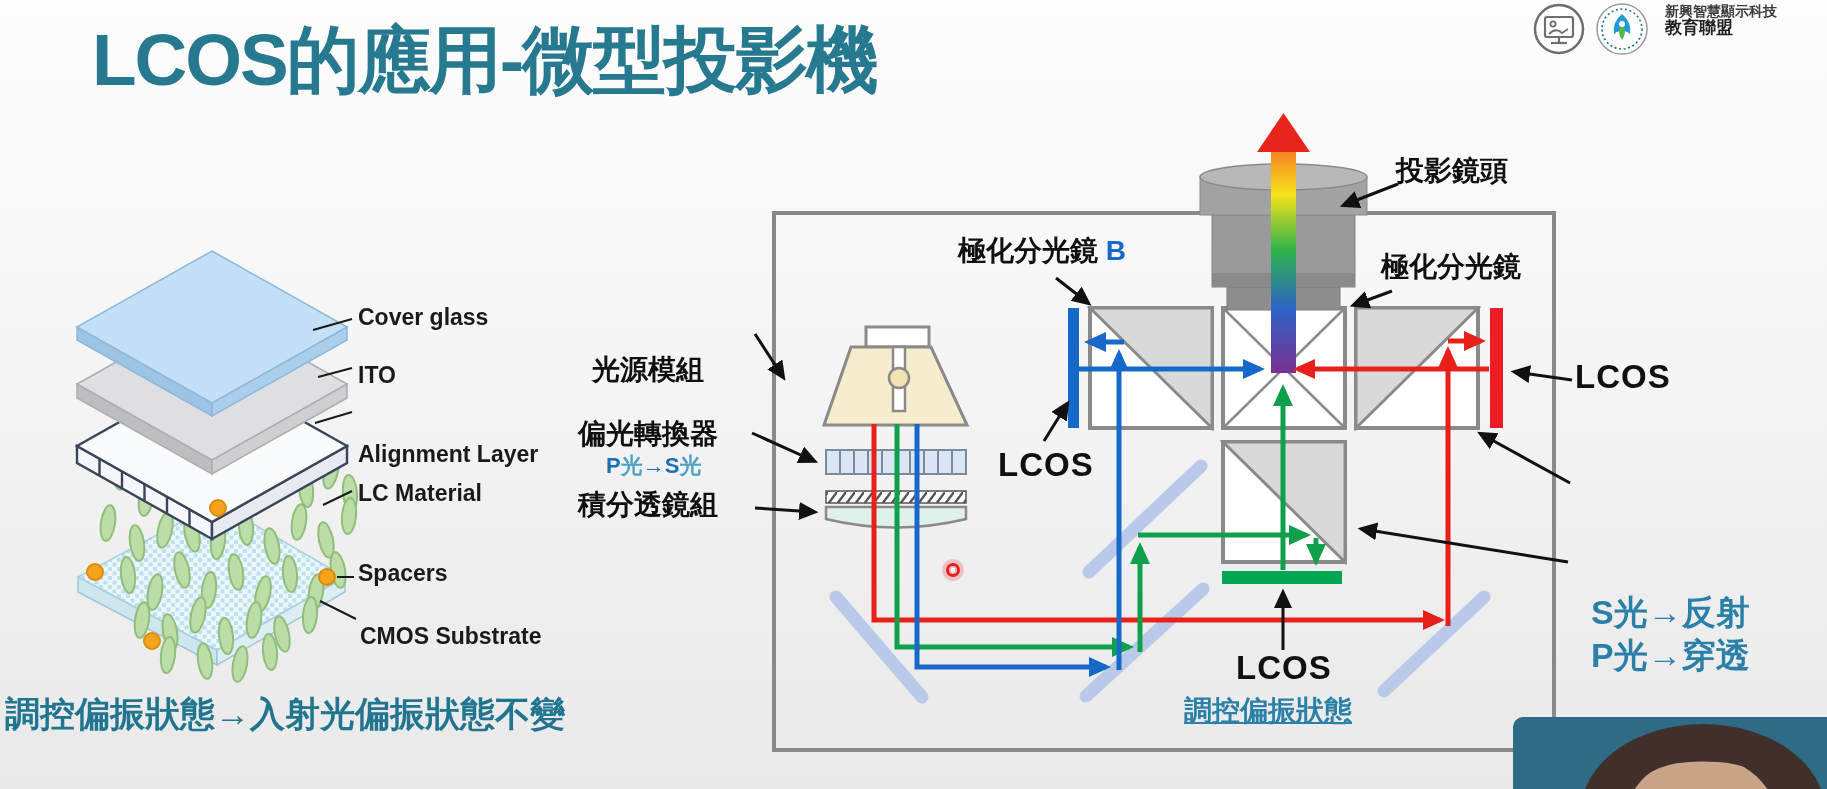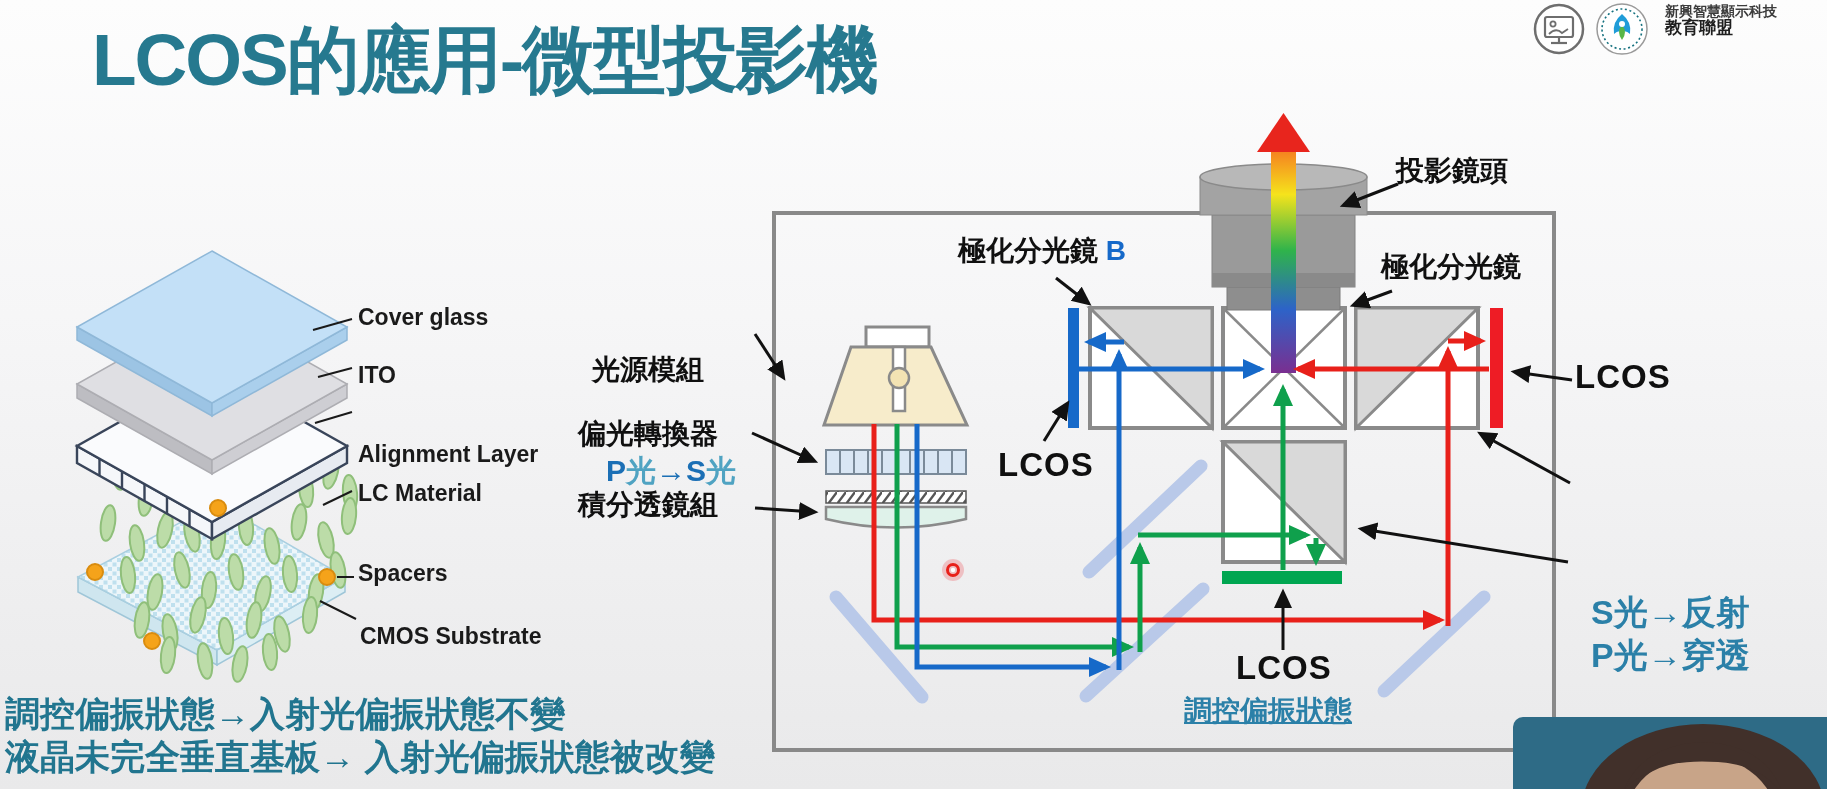--- a/index.html
+++ b/index.html
@@ -10,21 +10,21 @@
   .lbl{position:absolute;white-space:nowrap;line-height:1.04;color:#141414;}
   .title{font-size:73px;font-weight:800;color:#26798F;letter-spacing:-2px;}
   .org1{font-size:14px;font-weight:600;color:#3c3c3c;}
   .org2{font-size:17px;font-weight:700;color:#1f1f1f;}
   .en{font-size:23px;font-weight:600;color:#1a1a1a;}
   .zh{font-size:28px;font-weight:700;color:#101010;}
   .lcos{font-size:33px;font-weight:800;color:#101010;letter-spacing:1px;}
   .teal{font-size:34px;font-weight:700;color:#2B80A8;}
   .note{font-size:35px;font-weight:700;color:#21758F;letter-spacing:0px;}
   .chB{color:#1669C9}.chR{color:#E8201A}.chG{color:#00A651}
-  .p2s{font-size:30px;font-weight:800;}
+  .p2s{font-size:22px;font-weight:800;}
   .pb{color:#1B6FB5}.pl{color:#4FA3C2}
   #webcam{position:absolute;left:1513px;top:717px;width:314px;height:72px;
           border-top-left-radius:10px;overflow:hidden;}
 </style>
 </head>
 <body>
 
 <div id="slide">
 
 <svg id="art" width="1827" height="789" viewBox="0 0 1827 789">
@@ -281,21 +281,20 @@
   <div class="lbl org2" style="left:1665px;top:19px;">教育聯盟</div>
 
   <div class="lbl en" style="left:358px;top:306px;">Cover glass</div>
   <div class="lbl en" style="left:358px;top:364px;">ITO</div>
   <div class="lbl en" style="left:358px;top:403px;margin-top:40px;">Alignment Layer</div>
   <div class="lbl en" style="left:358px;top:482px;">LC Material</div>
   <div class="lbl en" style="left:358px;top:562px;">Spacers</div>
   <div class="lbl en" style="left:360px;top:583px;margin-top:42px;">CMOS Substrate</div>
 
   <div class="lbl note" style="left:5px;top:696px;">調控偏振狀態→入射光偏振狀態不變</div>
-  <div class="lbl note" style="left:5px;top:739px;">液晶未完全垂直基板→ 入射光偏振狀態被改變</div>
 
   <div class="lbl zh" style="left:592px;top:316px;margin-top:39px;">光源模組</div>
   <div class="lbl zh" style="left:578px;top:419px;">偏光轉換器</div>
   <div class="lbl p2s" style="left:606px;top:455px;"><span class="pb">P</span><span class="pl">光</span><span class="pb">→</span><span class="pb">S</span><span class="pl">光</span></div>
   <div class="lbl zh" style="left:578px;top:490px;">積分透鏡組</div>
 
   <div class="lbl zh" style="left:958px;top:236px;"><span>極化分光鏡 </span><span class="chB">B</span></div>
   <div class="lbl lcos" style="left:998px;top:448px;">LCOS</div>
 
   <div class="lbl zh" style="left:1396px;top:156px;">投影鏡頭</div>

